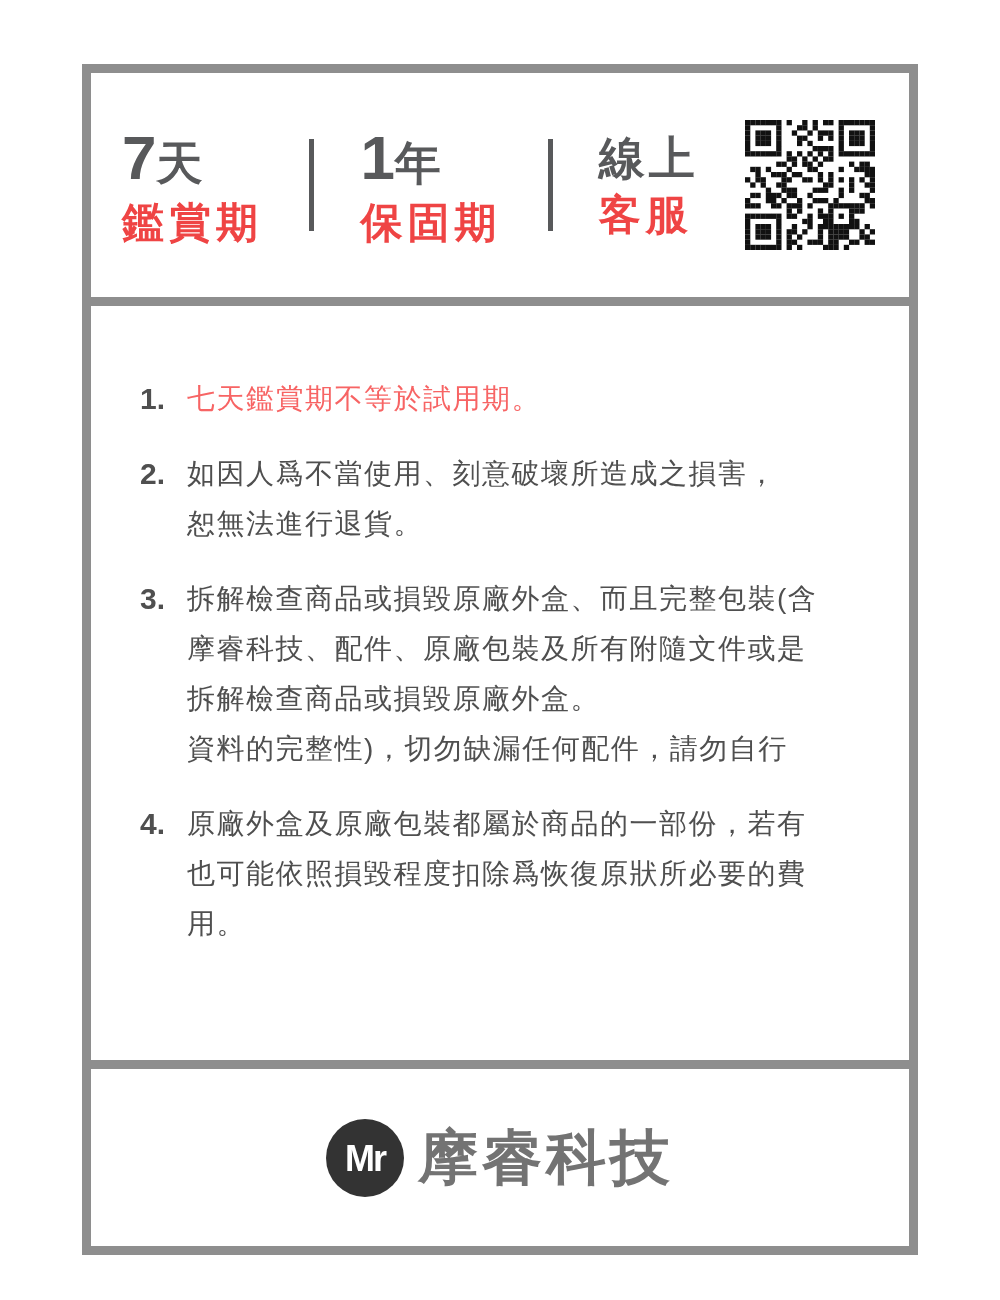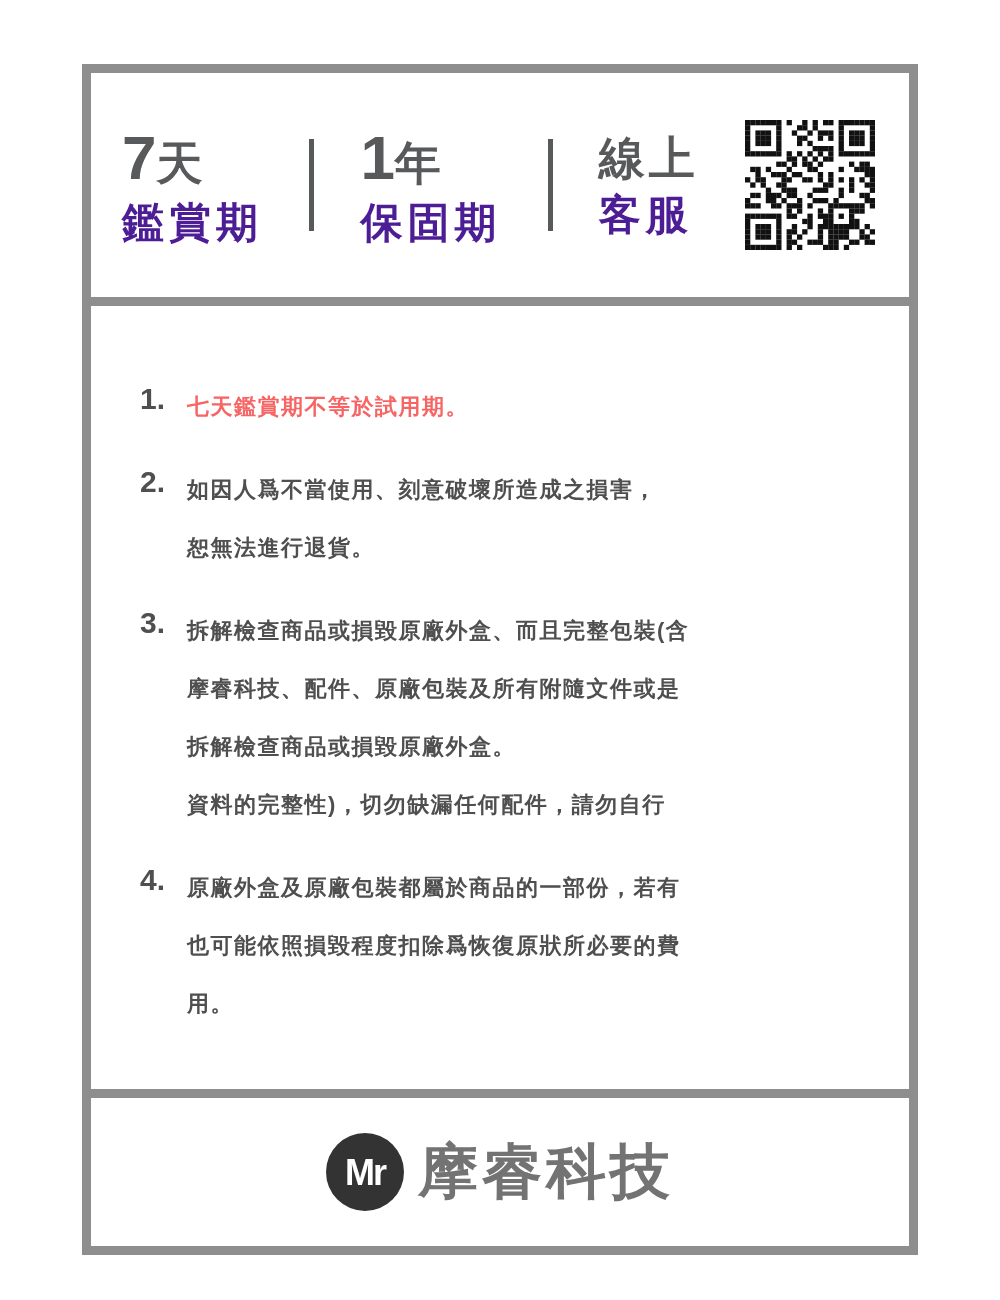--- a/index.html
+++ b/index.html
@@ -47,21 +47,21 @@
   .f-rest {
     font-size: 46px;
     font-weight: 700;
     color: #58595b;
     letter-spacing: 4px;
     line-height: 1;
   }
   .f-line2 {
     font-size: 42px;
     font-weight: 700;
-    color: #4c1d95;
+    color: #ef4444;
     letter-spacing: 5px;
     margin-top: 13px;
     line-height: 1;
     white-space: nowrap;
   }
   .vdiv {
     width: 5px;
     height: 92px;
     background: #58595b;
     flex: none;
@@ -79,32 +79,31 @@
   .term-num {
     width: 47px;
     flex: none;
     font-size: 30px;
     font-weight: 700;
     color: #4f4f4f;
     line-height: 50px;
   }
   .term-lines { flex: 1; }
   .term-line {
-    font-size: 22px;
-    font-weight: 700;
+    font-size: 28px;
+    font-weight: 400;
     color: #4f4f4f;
     line-height: 50px;
     letter-spacing: 1.5px;
     white-space: nowrap;
-    margin-top: 8px;
   }
   .term-line.red { color: #f76464; }
   
   .footer {
-    height: 148px;
+    height: 177px;
     flex: none;
     display: flex;
     align-items: center;
     justify-content: center;
     gap: 14px;
   }
   .logo-circle { width: 78px; height: 78px; flex: none; }
   .brand-name {
     font-size: 60px;
     font-weight: 700;

